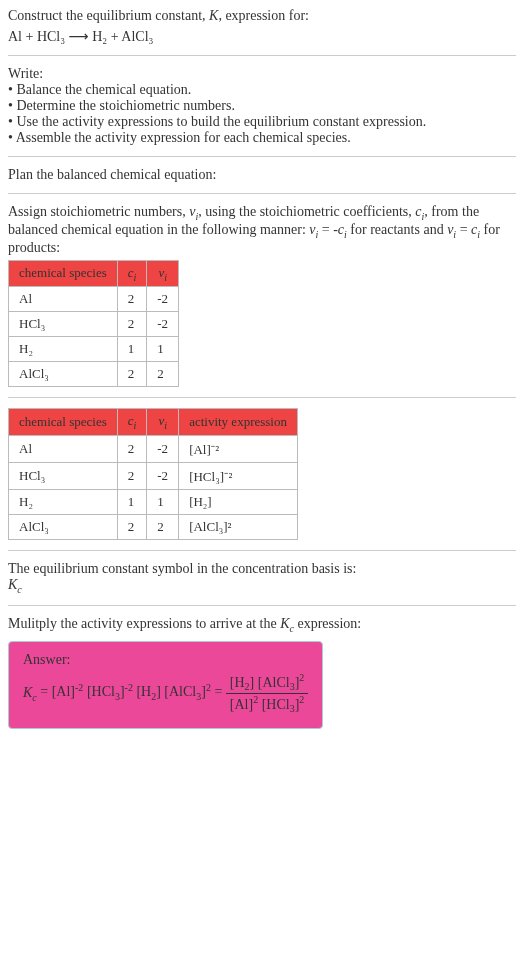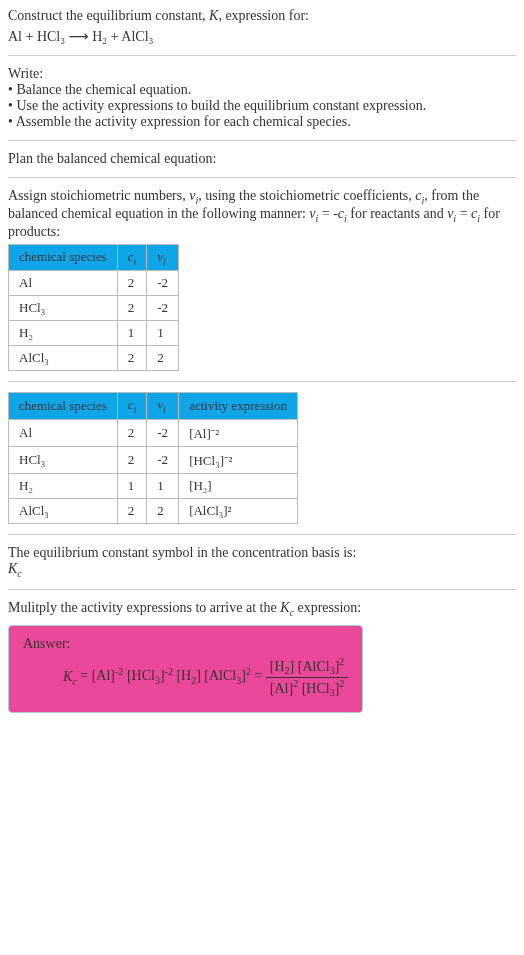--- a/index.html
+++ b/index.html
@@ -36,21 +36,22 @@
     margin-top: 4px;
   }
   td, th {
     border: 1px solid #bbb;
     padding: 4px 10px;
     text-align: left;
     font-weight: normal;
     font-size: 13px;
   }
   th {
-    background: #0ea5e9;
+    background: #ef4444;
+    text-align: center;
   }
   .answer-box {
     background: #ec4899;
     border: 1px solid #a8cdd9;
     border-radius: 4px;
     padding: 10px 14px;
     display: inline-block;
   }
   .frac {
     display: inline-block;
@@ -63,38 +64,38 @@
     padding: 0 4px;
   }
   .frac .den {
     display: block;
     padding: 0 4px;
   }
   .eq-line {
     margin: 4px 0;
   }
   .indent {
-    margin-left: 40px;
   }
 </style>
 </head>
 <body>
 
 
 
 <div class="section">
   <div>Construct the equilibrium constant, <span class="italic">K</span>, expression for:</div>
   <div class="eq-line">Al + HCl₃  ⟶  H₂ + AlCl₃</div>
 </div>
 
 <hr>
 
 <div class="section">
   <div>Write:</div>
   <div>• Balance the chemical equation.</div>
+  <div>• Determine the stoichiometric numbers.</div>
   <div>• Use the activity expressions to build the equilibrium constant expression.</div>
   <div>• Assemble the activity expression for each chemical species.</div>
 </div>
 
 <hr>
 
 <div class="section">
   <div>Plan the balanced chemical equation:</div>
 </div>
 

